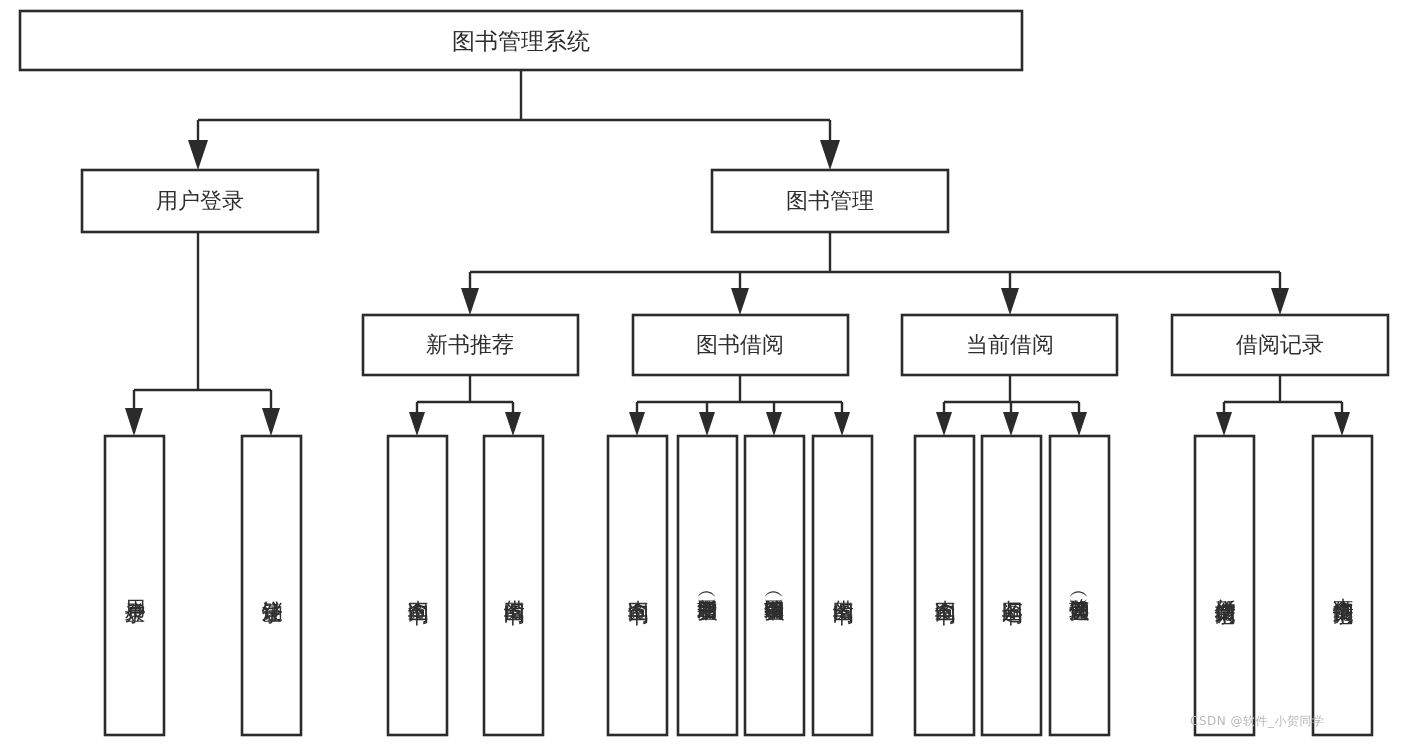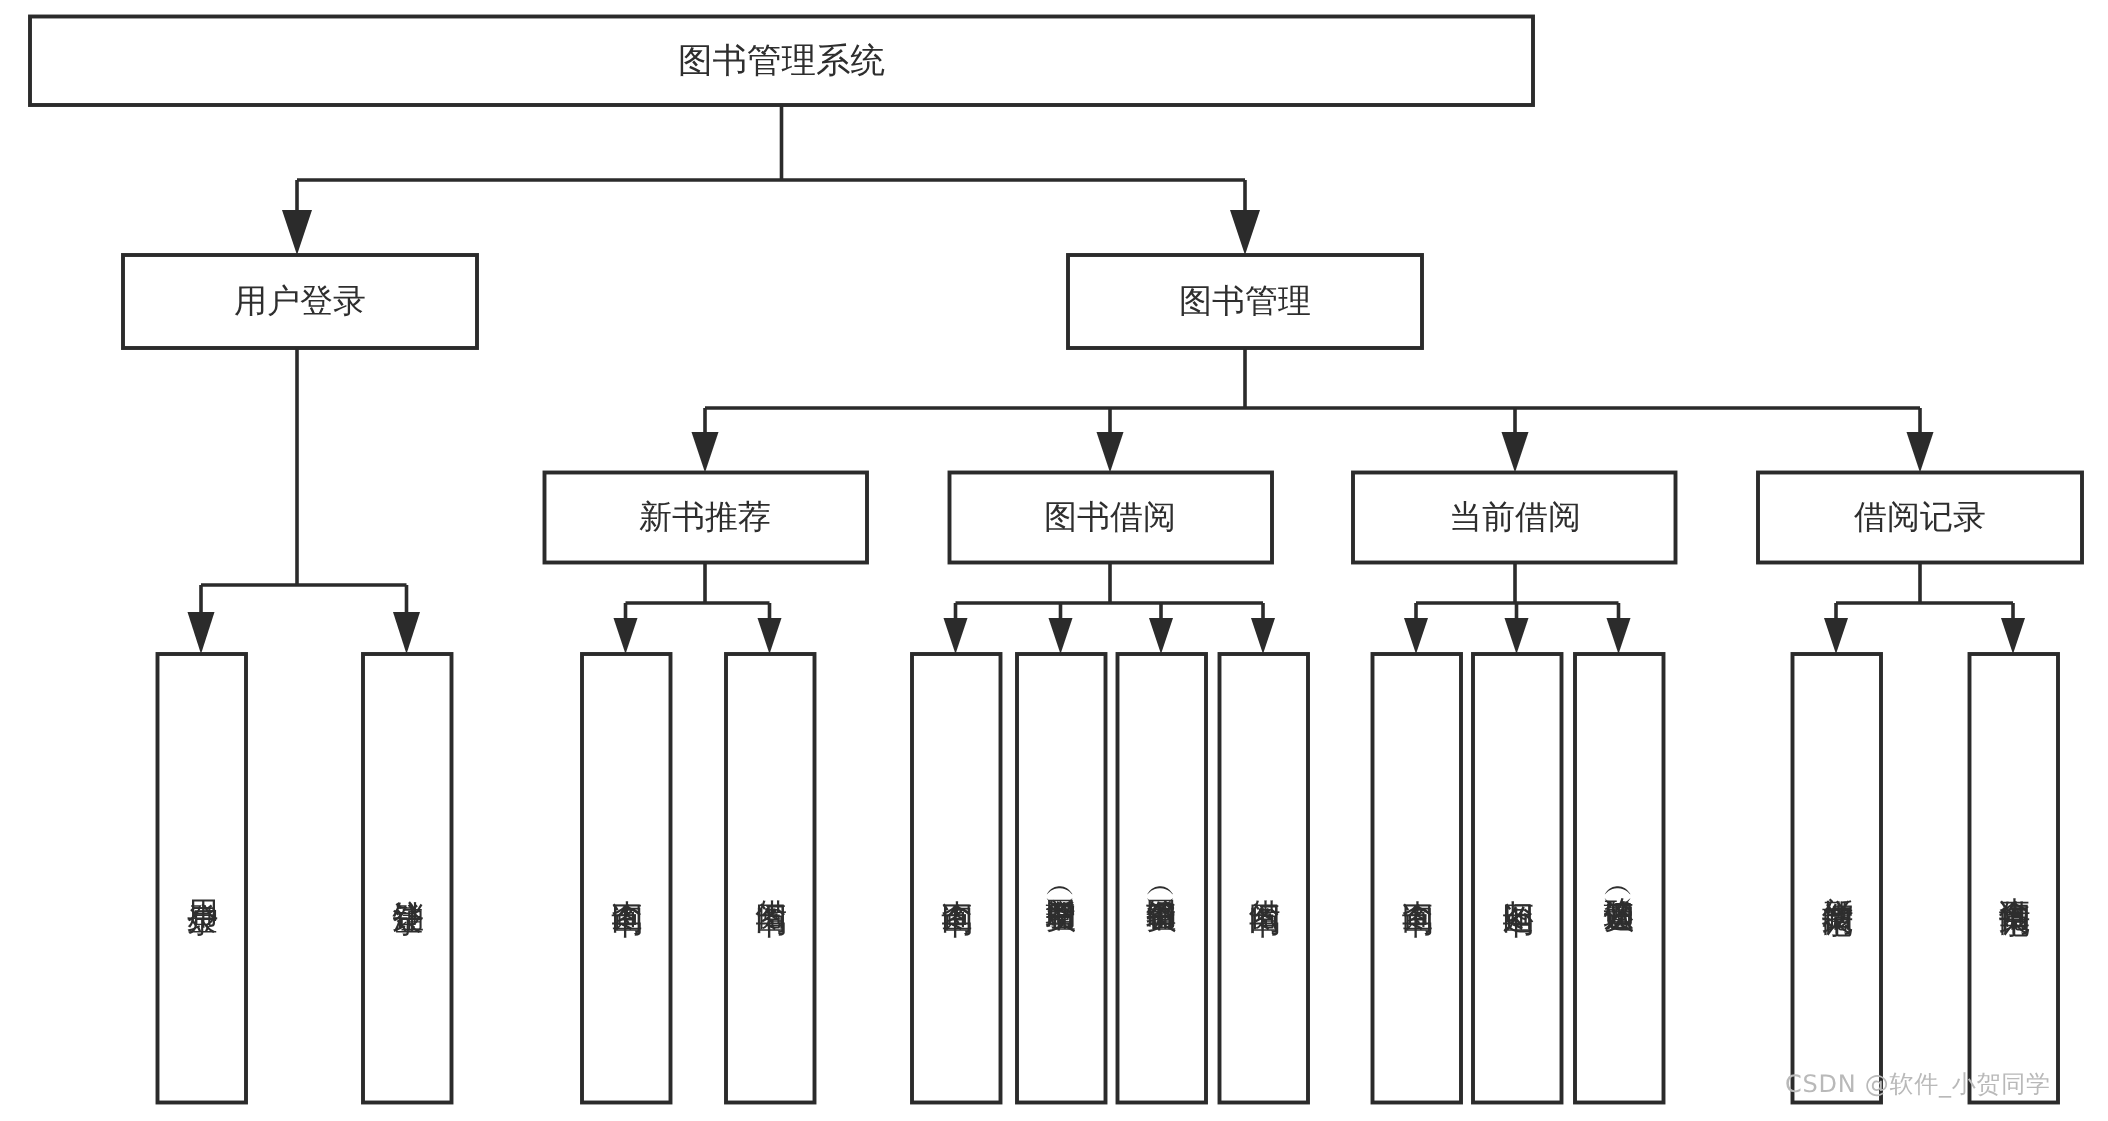--- a/index.html
+++ b/index.html
@@ -69,21 +69,21 @@
   }
   .leaf-label.tight {
     font-size: 20px;
     letter-spacing: 0.5px;
   }
   .watermark {
     position: absolute;
     left: 1190px;
     top: 713px;
     font-family: "DejaVu Sans", "Liberation Sans", sans-serif;
-    font-size: 16px;
+    font-size: 12px;
     color: #b9b9b9;
     white-space: nowrap;
     letter-spacing: 0.5px;
   }
 </style>
 </head>
 <body>
 
 <div id="diagram-root">
 

